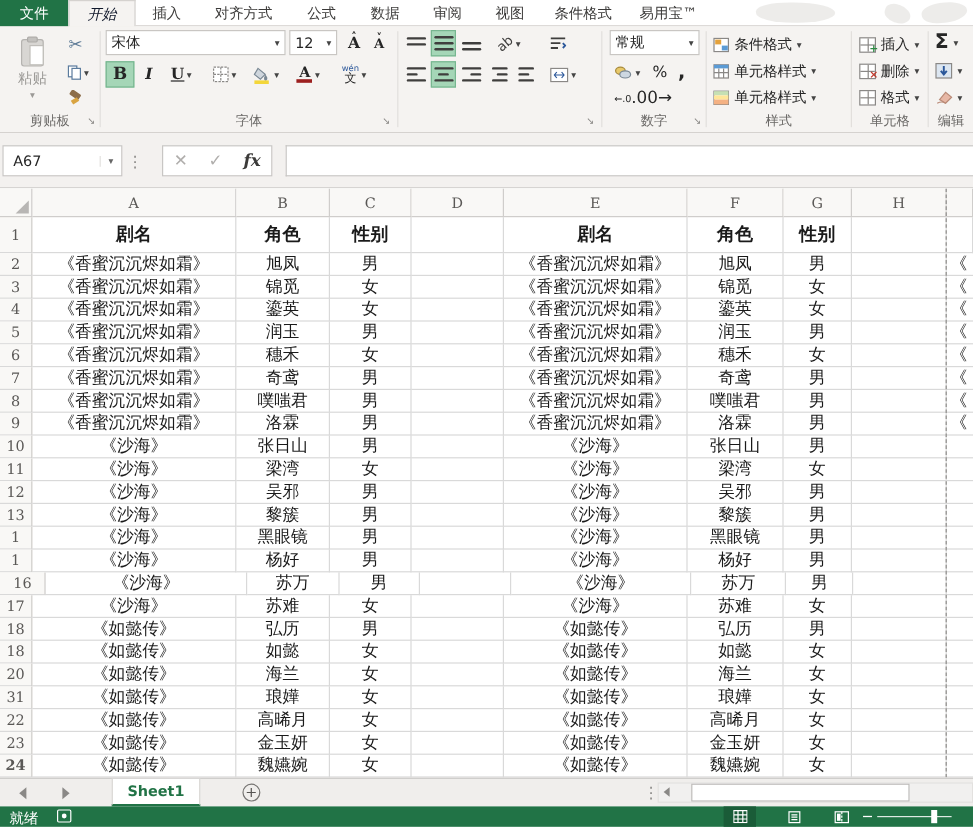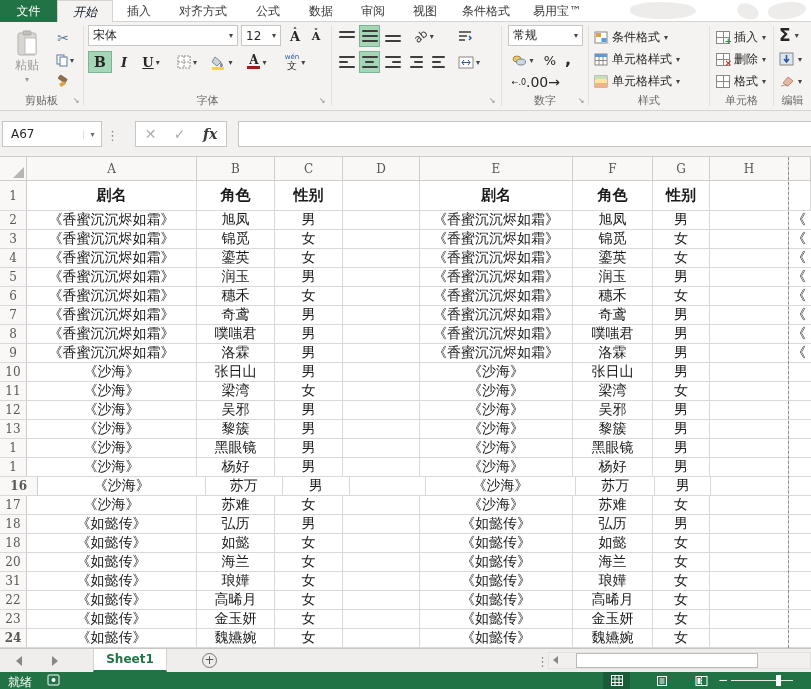--- a/index.html
+++ b/index.html
@@ -582,21 +582,21 @@
       <div class="gcell" style="width: 78px; height: 19px;">杨好</div>
       <div class="gcell" style="width: 68px; height: 19px;">男</div>
       <div class="gcell" style="width: 77px; height: 19px;"></div>
       <div class="gcell" style="width: 153px; height: 19px;">《沙海》</div>
       <div class="gcell" style="width: 80px; height: 19px;">杨好</div>
       <div class="gcell" style="width: 57px; height: 19px;">男</div>
       <div class="gcell" style="width: 79px; height: 19px;"></div>
       <div class="gcell" style="width: 22px; height: 19px; justify-content: flex-start; padding-left: 3px; border-right: none;"></div>
     </div>
     <div class="grow">
-      <div class="gcell rownum" style="width: 39px; height: 19px; font-weight: bold;">16</div>
+      <div class="gcell rownum" style="width: 39px; height: 19px;">16</div>
       <div class="gcell" style="width: 170px; height: 19px;">《沙海》</div>
       <div class="gcell" style="width: 78px; height: 19px;">苏万</div>
       <div class="gcell" style="width: 68px; height: 19px;">男</div>
       <div class="gcell" style="width: 77px; height: 19px;"></div>
       <div class="gcell" style="width: 153px; height: 19px;">《沙海》</div>
       <div class="gcell" style="width: 80px; height: 19px;">苏万</div>
       <div class="gcell" style="width: 57px; height: 19px;">男</div>
       <div class="gcell" style="width: 79px; height: 19px;"></div>
       <div class="gcell" style="width: 22px; height: 19px; justify-content: flex-start; padding-left: 3px; border-right: none;"></div>
     </div>

